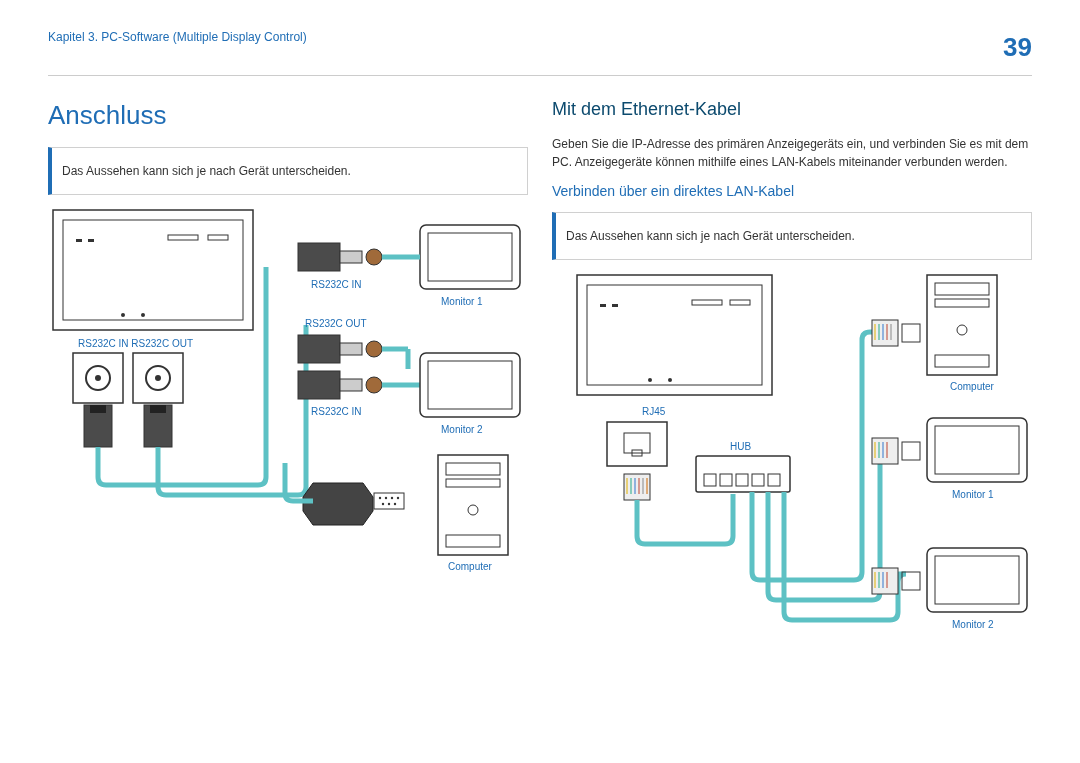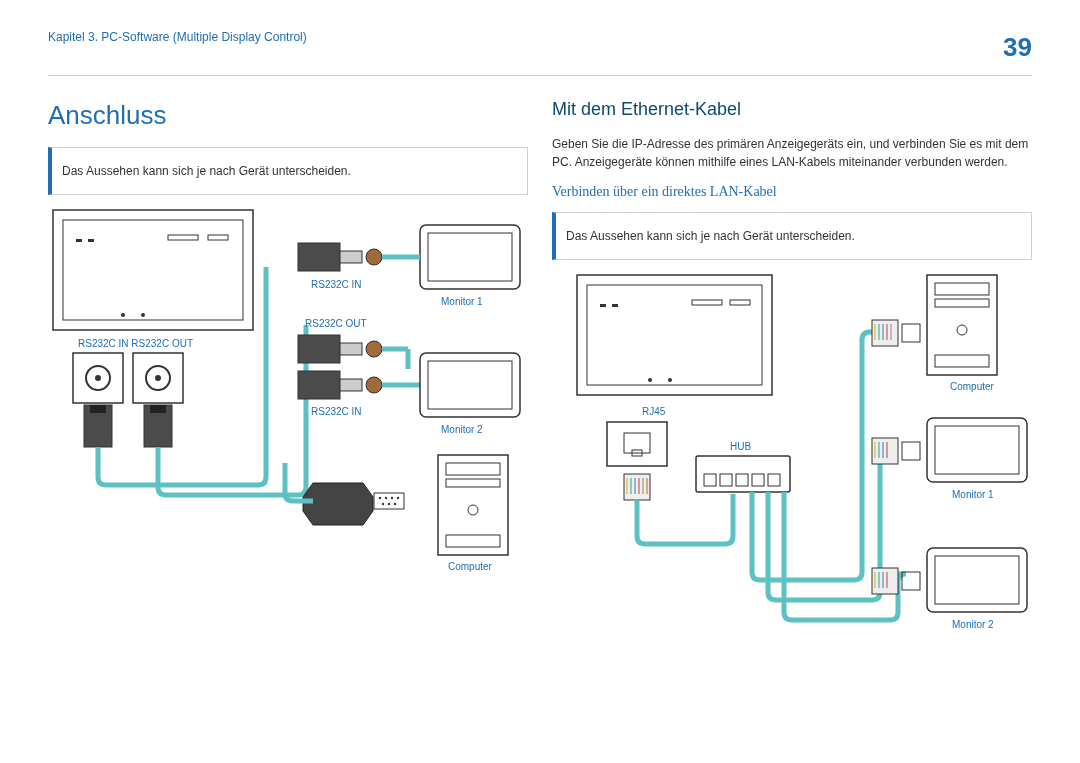--- a/index.html
+++ b/index.html
@@ -49,21 +49,20 @@
     font-size: 18px;
     font-weight: 500;
     margin-bottom: 12px;
   }
   h3 {
     color: #1f6db5;
     font-size: 14px;
     font-weight: 500;
     margin-bottom: 10px;
     margin-top: 8px;
-    font-family: Liberation Serif, serif;
   }
   .note-box {
     border: 1px solid #d0d0d0;
     border-left: 4px solid #1f6db5;
     padding: 14px 10px;
     margin-bottom: 10px;
     font-size: 12px;
   }
   .body-text {
     font-size: 12px;

